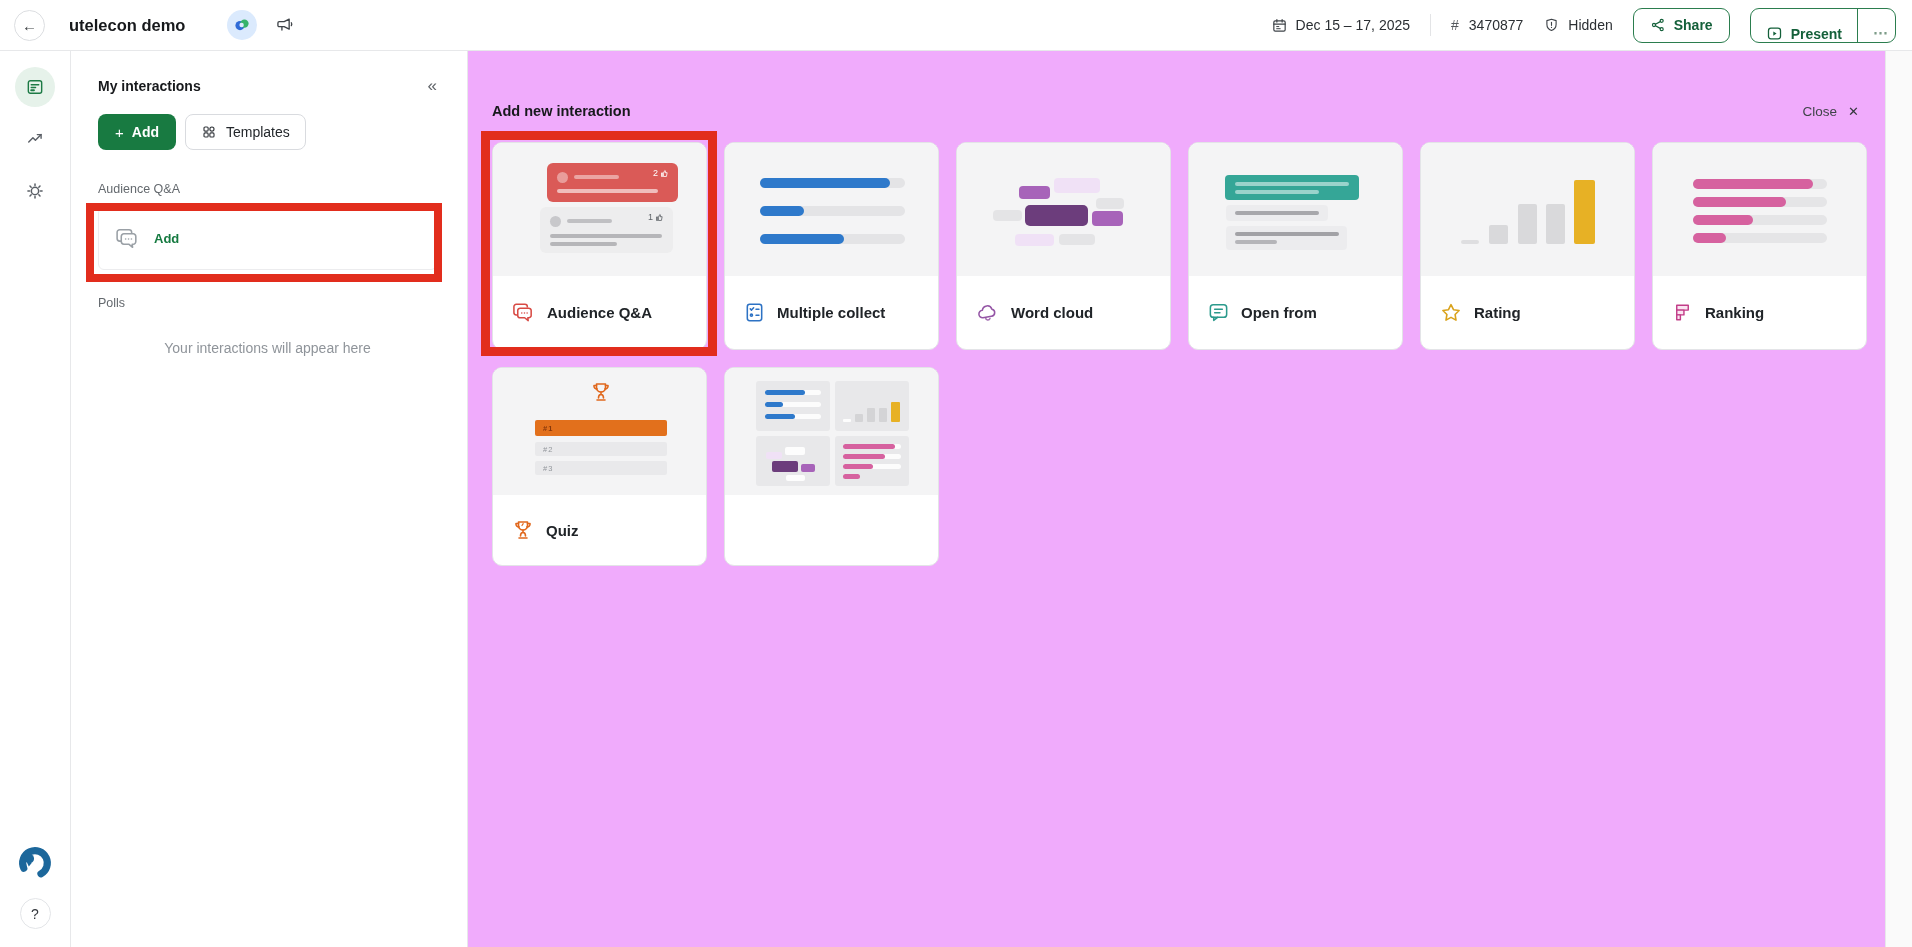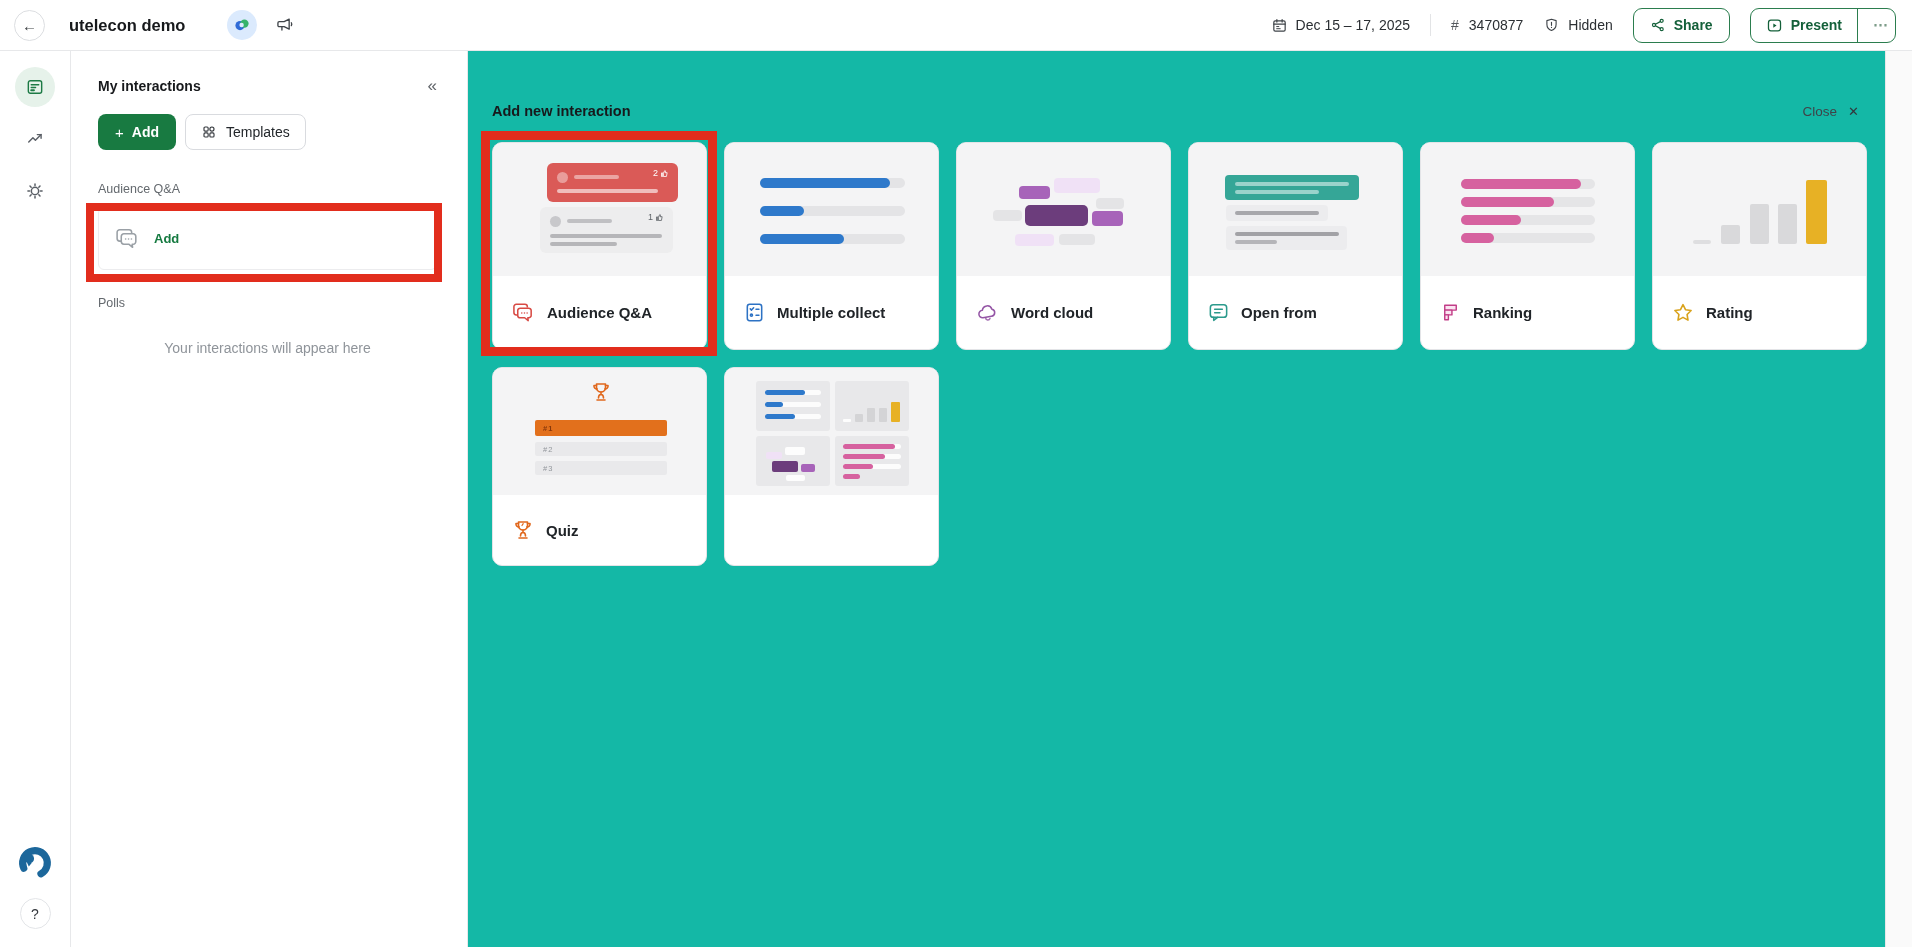--- a/index.html
+++ b/index.html
@@ -18,21 +18,21 @@
   .megaphone-btn { margin-left:18px; }
   .topbar-right { margin-left:auto; display:flex; align-items:center; gap:20px; }
   .tb-group { display:flex; align-items:center; gap:8px; font-size:14px; color:#2b2f33; }
   .tb-group .muted { color:#55595e; }
   .v-divider { width:1px; height:22px; background:#e3e4e6; }
   .btn-outline { display:flex; align-items:center; gap:8px; height:35px; padding:0 16px;
                  background:#fff; border:1px solid #2b7d4e; border-radius:9px; cursor:pointer;
                  font-family:inherit; font-size:14px; font-weight:700; color:#14603a; }
   .present-group { display:flex; align-items:stretch; height:35px; border:1px solid #2b7d4e;
                    border-radius:9px; overflow:hidden; background:#fff; }
-  .present-group .btn-seg { display:flex; align-items:center; gap:8px; padding:0 15px;
+  .present-group .btn-seg { display:flex; align-items:flex-end; gap:8px; padding:0 15px;
                  background:none; border:none; cursor:pointer; font-family:inherit;
                  font-size:14px; font-weight:700; color:#14603a; }
   .present-group .more-seg { width:38px; border-left:1px solid #2b7d4e; font-size:15px; color:#7d9c89; letter-spacing:1px; }
 
   
   .app-body { display:flex; height:896px; background:#fafafa; }
 
   
   .rail { width:71px; background:#fff; border-right:1px solid #e7e8ea;
           display:flex; flex-direction:column; align-items:center; padding:16px 0 18px; }
@@ -62,21 +62,21 @@
   .sb-card { margin-top:11px; height:63px; border:1px solid #ececee; border-radius:6px;
              display:flex; align-items:center; gap:13px; padding:0 15px; background:#fff; cursor:pointer; }
   .sb-card-text { flex:1; font-size:12.5px; line-height:1.4; color:#8f949a; }
   .sb-card-add { font-size:13px; font-weight:700; color:#157a40; background:none; border:none;
                  cursor:pointer; font-family:inherit; }
   .sb-empty { margin-top:30px; text-align:center; font-size:14px; color:#8f949a; }
   .sb-annotation { position:absolute; left:15px; top:152px; width:356px; height:79px;
                    border:8px solid #e22d1d; pointer-events:none; z-index:6; }
 
   
-  .main { width:1418px; background:#14b8a6; border-right:1px solid #e7e8ea; padding:0 26px 0 24px; }
+  .main { width:1418px; background:#f0abfc; border-right:1px solid #e7e8ea; padding:0 26px 0 24px; }
   .panel-head { margin-top:52px; display:flex; align-items:center; justify-content:space-between; }
   .panel-title { font-size:14.5px; font-weight:700; color:#17191c; }
   .close-btn { display:flex; align-items:center; gap:11px; background:none; border:none; cursor:pointer;
                font-family:inherit; font-size:13.5px; color:#3f4449; }
   .close-x { font-size:13px; color:#33373c; }
 
   .cards-grid { margin-top:23px; display:grid; grid-template-columns:repeat(6,215px); gap:17px; }
   .card { background:#fff; border:1px solid #e3e4e7; border-radius:10px; cursor:pointer;
           display:flex; flex-direction:column; position:relative; }
   .card.h1 { height:208px; } .card.h2 { height:199px; }
@@ -387,20 +387,38 @@
               <path d="M8 8.7h8M8 12.2h5.5"></path>
               <path d="M7 17v3.2L11 17"></path>
             </svg>
           </span>
           <span class="card-label">Open from</span>
         </div>
       </div>
 
       <div class="card h1">
         <div class="ill">
+          <span class="rrect" style="left:40px;top:97px;width:18px;height:4px;background:#dedee0;border-radius:2px;"></span>
+          <span class="rrect" style="left:68px;top:82px;width:19px;height:19px;background:#d9d9db;border-radius:2px;"></span>
+          <span class="rrect" style="left:97px;top:61px;width:19px;height:40px;background:#d9d9db;border-radius:2px;"></span>
+          <span class="rrect" style="left:125px;top:61px;width:19px;height:40px;background:#d9d9db;border-radius:2px;"></span>
+          <span class="rrect" style="left:153px;top:37px;width:21px;height:64px;background:#e7b125;border-radius:2px;"></span>
+        </div>
+        <div class="cardfoot">
+          <span>
+            <svg width="24" height="24" viewBox="0 0 24 24" fill="none" stroke="#d9a21b" stroke-width="1.6" stroke-linejoin="round">
+              <path d="M12 3.6l2.5 5.1 5.6.8-4 4 .9 5.6-5-2.7-5 2.7.9-5.6-4-4 5.6-.8z"></path>
+            </svg>
+          </span>
+          <span class="card-label">Rating</span>
+        </div>
+      </div>
+
+      <div class="card h1">
+        <div class="ill">
           <span class="rrect" style="left:40px;top:36px;width:134px;height:10px;background:#e5e5e7;"></span>
           <span class="rrect" style="left:40px;top:36px;width:120px;height:10px;background:#d6619f;"></span>
           <span class="rrect" style="left:40px;top:54px;width:134px;height:10px;background:#e5e5e7;"></span>
           <span class="rrect" style="left:40px;top:54px;width:93px;height:10px;background:#d6619f;"></span>
           <span class="rrect" style="left:40px;top:72px;width:134px;height:10px;background:#e5e5e7;"></span>
           <span class="rrect" style="left:40px;top:72px;width:60px;height:10px;background:#d6619f;"></span>
           <span class="rrect" style="left:40px;top:90px;width:134px;height:10px;background:#e5e5e7;"></span>
           <span class="rrect" style="left:40px;top:90px;width:33px;height:10px;background:#d6619f;"></span>
         </div>
         <div class="cardfoot">
@@ -408,38 +426,20 @@
             <svg width="23" height="23" viewBox="0 0 24 24" fill="#fbe4f1" stroke="#c23d88" stroke-width="1.5" stroke-linejoin="round">
               <path d="M6 4.5h12v5H6z"></path>
               <path d="M6 9.5h7.5v5H6z"></path>
               <path d="M6 14.5h3.8v5H6z"></path>
             </svg>
           </span>
           <span class="card-label">Ranking</span>
         </div>
       </div>
 
-      <div class="card h1">
-        <div class="ill">
-          <span class="rrect" style="left:40px;top:97px;width:18px;height:4px;background:#dedee0;border-radius:2px;"></span>
-          <span class="rrect" style="left:68px;top:82px;width:19px;height:19px;background:#d9d9db;border-radius:2px;"></span>
-          <span class="rrect" style="left:97px;top:61px;width:19px;height:40px;background:#d9d9db;border-radius:2px;"></span>
-          <span class="rrect" style="left:125px;top:61px;width:19px;height:40px;background:#d9d9db;border-radius:2px;"></span>
-          <span class="rrect" style="left:153px;top:37px;width:21px;height:64px;background:#e7b125;border-radius:2px;"></span>
-        </div>
-        <div class="cardfoot">
-          <span>
-            <svg width="24" height="24" viewBox="0 0 24 24" fill="none" stroke="#d9a21b" stroke-width="1.6" stroke-linejoin="round">
-              <path d="M12 3.6l2.5 5.1 5.6.8-4 4 .9 5.6-5-2.7-5 2.7.9-5.6-4-4 5.6-.8z"></path>
-            </svg>
-          </span>
-          <span class="card-label">Rating</span>
-        </div>
-      </div>
-
       <div class="card h2">
         <div class="ill">
           <span class="abs" style="left:96px;top:12px;">
             <svg width="24" height="24" viewBox="0 0 24 24" fill="none" stroke="#e0671c" stroke-width="1.6" stroke-linecap="round" stroke-linejoin="round">
               <path d="M7.5 4h9v3.5a4.5 4.5 0 0 1-9 0z"></path>
               <path d="M7.5 5.5H5a2.9 2.9 0 0 0 3 3.4M16.5 5.5H19a2.9 2.9 0 0 1-3 3.4"></path>
               <path d="M12 12v2.5M9.5 18c0-2 1.1-3.5 2.5-3.5s2.5 1.5 2.5 3.5M8 20h8"></path>
             </svg>
           </span>
           <span class="qz-bar" style="top:52px;height:16px;background:#e2701c;color:rgba(120,46,8,.85);font-weight:700;">

